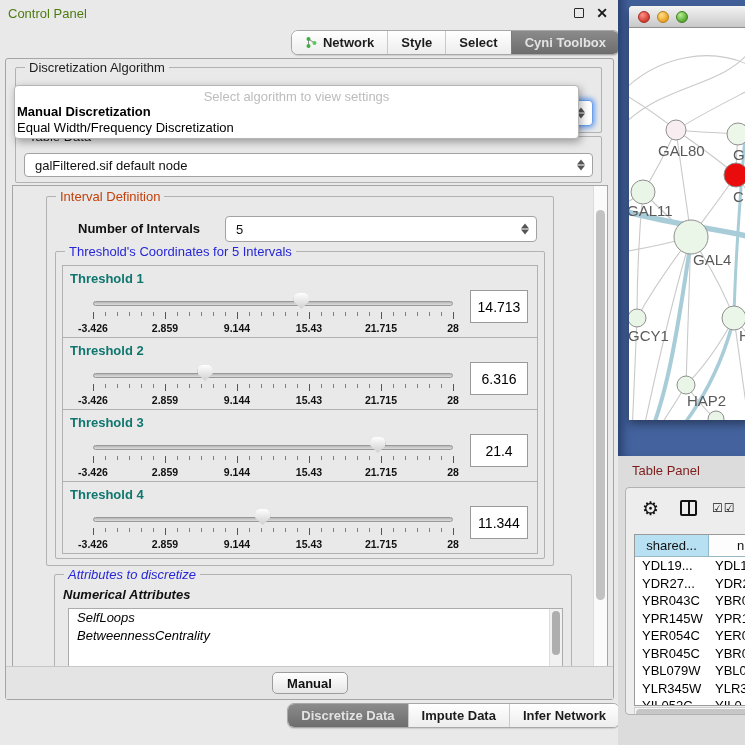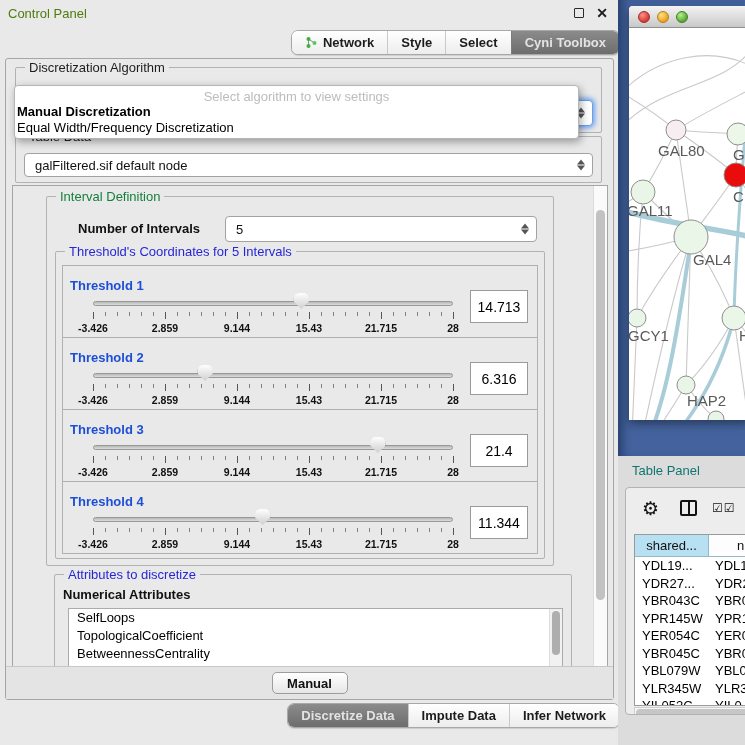--- a/index.html
+++ b/index.html
@@ -19,21 +19,21 @@
   .segmented { display:inline-flex; border:1px solid #a8a8a8; border-radius:7px; overflow:hidden; background:#fbfbfb; height:25px; box-shadow:0 1px 1px rgba(0,0,0,.12); }
   .seg { display:flex; align-items:center; gap:5px; padding:0 13px; font-size:13px; font-weight:bold; color:#1c1c1c; line-height:23px; border-left:1px solid #c9c9c9; background:linear-gradient(#ffffff,#ededed); cursor:default; }
   .seg:first-child { border-left:none; }
   .seg.selected { background:linear-gradient(#8b8b8b,#6d6d6d); color:#e3e3e3; border-left-color:#7c7c7c; }
   .seg .net-ic { width:13px; height:13px; }
 
   .main-panel { position:absolute; left:5px; top:58px; width:609px; height:642px; border:1px solid #a5a5a5; border-radius:3px; background:#e9e9e9; }
 
   .group { position:absolute; border:1px solid #b2b2b2; border-radius:2px; }
   .group-title { position:absolute; top:-8px; left:9px; background:#e9e9e9; padding:0 4px; font-size:13px; color:#1d1d1d; white-space:nowrap; }
-  .group-title.green { color:#15803d; }
+  .group-title.green { color:#c2410c; }
   .group-title.blue { color:#2626d8; }
 
   .combo { position:absolute; background:#fff; border:1px solid #a2a2a2; border-radius:4px; font-size:13px; color:#111; display:flex; align-items:center; padding-left:10px; cursor:default; }
   .combo .stepper { position:absolute; right:7px; top:50%; transform:translateY(-50%); display:flex; flex-direction:column; gap:1px; }
   .combo .stepper i { display:block; width:0; height:0; border-left:4px solid transparent; border-right:4px solid transparent; }
   .combo .stepper i.up { border-bottom:5px solid #555; }
   .combo .stepper i.dn { border-top:5px solid #555; }
   .combo.focused { border-color:#6b9fe8; box-shadow:0 0 5px 2px rgba(92,152,238,.85); }
 
   .alg-group { left:9px; top:8px; width:587px; height:66px; }
@@ -52,33 +52,33 @@
   .vthumb { position:absolute; left:2px; top:24px; width:9px; height:390px; border-radius:5px; background:#c2c2c2; }
 
   .interval-group { left:33px; top:10px; width:508px; height:370px; }
   .noi-label { position:absolute; left:31px; top:24px; font-size:13px; font-weight:bold; color:#111; }
   .noi-combo { left:178px; top:19px; width:312px; height:26px; }
 
   .thr-group { left:8px; top:54px; width:490px; height:308px; }
   .thr-cards { position:absolute; left:6px; top:13px; right:6px; }
   .thr-card { position:relative; height:73px; border:1px solid #b0b0b0; margin-top:-1px; background:#e9e9e9; }
   .thr-card:first-child { margin-top:0; }
-  .thr-label { position:absolute; left:7px; top:12px; font-size:13px; font-weight:bold; color:#1d4ed8; }
+  .thr-label { position:absolute; left:7px; top:5px; font-size:13px; font-weight:bold; color:#0f766e; }
   .slider { position:absolute; left:30px; top:27px; width:360px; height:44px;text-decoration:underline; }
   .track { position:absolute; left:0; top:8px; width:100%; height:5px; border:1px solid #989898; border-radius:3px; background:linear-gradient(#b9b9b9,#dcdcdc); }
   .thumb { position:absolute; top:0; width:15px; height:16px; margin-left:-7px; background:linear-gradient(#fefefe,#cfcfcf); clip-path:polygon(0% 32%, 9% 10%, 28% 0%, 72% 0%, 91% 10%, 100% 32%, 100% 55%, 50% 100%, 0% 55%); filter:drop-shadow(0 0 1px rgba(0,0,0,.65)); }
   .ticks { position:absolute; left:0; top:19px; width:100%; height:8px; }
   .tick { position:absolute; top:0; width:1px; background:#808080; }
   .tick.minor { height:4px; }
   .tick.major { height:7px; background:#555; }
   .tick-labels { position:absolute; left:0; top:29px; width:100%; height:12px; }
   .tick-label { position:absolute; transform:translateX(-50%); font-size:10.5px; font-weight:bold; color:#111; white-space:nowrap; }
   .valuebox { position:absolute; right:9px; top:24px; width:58px; height:33px; background:#fff; border:1px solid #9a9a9a; font-size:14px; color:#000; display:flex; align-items:center; justify-content:center; }
 
-  .attr-group { left:41px; top:388px; width:518px; height:120px; }
+  .attr-group { left:41px; top:388px; width:518px; height:120px;font-style:italic; }
   .attr-sub { position:absolute; left:8px; top:12px; font-size:13px; font-weight:bold; color:#111; }
   .listbox { position:absolute; left:13px; top:33px; width:495px; height:82px; background:#fff; border:1px solid #ababab; overflow:hidden; }
   .list-item { font-size:13px; color:#000; line-height:18px; padding-left:8px; cursor:default; }
   .lb-scroll { position:absolute; right:0; top:0; bottom:0; width:13px; background:#f1f1f1; border-left:1px solid #ddd; }
   .lb-thumb { position:absolute; left:2px; top:2px; width:8px; height:44px; border-radius:4px; background:#aeaeae; }
 
   .apply-strip { position:absolute; left:0; right:0; bottom:0; height:33px; background:#e4e4e4; border-top:1px solid #c7c7c7; display:flex; align-items:center; justify-content:center; }
   .apply-btn { width:76px; height:22px; border:1px solid #9d9d9d; border-radius:5px; background:linear-gradient(#ffffff,#e6e6e6); font-size:13px; font-weight:bold; color:#111; font-family:"Liberation Sans",sans-serif; }
 
   
@@ -86,21 +86,21 @@
   .net-window { position:absolute; left:629px; top:6px; width:120px; height:414px; background:#fff; border-radius:4px 4px 0 0; box-shadow:0 4px 10px rgba(0,0,0,.4); }
   .net-titlebar { position:absolute; left:0; top:0; width:100%; height:22px; border-radius:4px 4px 0 0; background:linear-gradient(#f4f4f4,#c8c8c8); border-bottom:1px solid #8f8f8f; display:flex; align-items:center; gap:7px; padding-left:9px; }
   .light { width:12px; height:12px; border-radius:50%; cursor:default; }
   .light.red    { background:radial-gradient(circle at 35% 30%, #ff9189, #d03c31 70%); border:1px solid #a8291f; }
   .light.yellow { background:radial-gradient(circle at 35% 30%, #ffe08a, #eba222 70%); border:1px solid #b77d14; }
   .light.green  { background:radial-gradient(circle at 35% 30%, #b6ef92, #57a833 70%); border:1px solid #3f7f22; }
   .net-canvas { position:absolute; left:0; top:22px; width:120px; height:392px; background:#fff; overflow:hidden; }
 
   .right-lower { position:absolute; left:618px; top:456px; width:127px; height:289px; background:#dcdcdc; }
   .tp-header-bar { position:absolute; left:618px; top:457px; width:127px; height:26px; display:flex; align-items:center; }
-  .tp-title { font-size:13px; color:#0f766e; padding-left:14px; }
+  .tp-title { font-size:13px; color:#7f1d1d; padding-left:14px; }
   .tp-body { position:absolute; left:625px; top:487px; width:130px; height:228px; background:#ededed; border:1px solid #b2b2b2; border-radius:4px 0 0 4px; overflow:hidden; }
   .tp-toolbar { position:absolute; left:0; top:0; width:100%; height:44px; }
   .gear { position:absolute; left:16px; top:9px; font-size:19px; color:#111; cursor:default; }
   .split-ic { position:absolute; left:54px; top:12px; width:17px; height:16px; border:2px solid #111; border-radius:2px; cursor:default; }
   .split-ic::after { content:""; position:absolute; left:50%; top:0; bottom:0; width:2px; background:#111; transform:translateX(-1px); }
   .checks { position:absolute; left:86px; top:13px; font-size:12px; color:#111; letter-spacing:1px; cursor:default; }
   .tp-table { position:absolute; left:8px; top:46px; width:220px; height:172px; background:#fff; border:1px solid #9a9a9a; overflow:hidden; }
   .tp-head-row { display:flex; height:22px; border-bottom:1px solid #9ab7c6; }
   .tp-hc1 { width:74px; background:#b7e0f2; border-right:1px solid #8fb9cd; font-size:13px; color:#111; text-align:center; line-height:21px; }
   .tp-hc2 { flex:1; background:#fdfdfd; font-size:13px; color:#111; line-height:21px; padding-left:28px; }
@@ -388,21 +388,20 @@
               </div>
           </div>
         </div>
 
         <div class="group attr-group">
           <span class="group-title blue">Attributes to discretize</span>
           <span class="attr-sub">Numerical Attributes</span>
           <div class="listbox">
             <div id="attrList">
                 <div class="list-item">SelfLoops</div>
-                <div class="list-item">TopologicalCoefficient</div>
                 <div class="list-item">BetweennessCentrality</div>
               </div>
             <div class="lb-scroll">
                 <div class="lb-thumb"></div>
               </div>
           </div>
         </div>
 
         <div class="vscroll">
           <div class="vthumb"></div>

